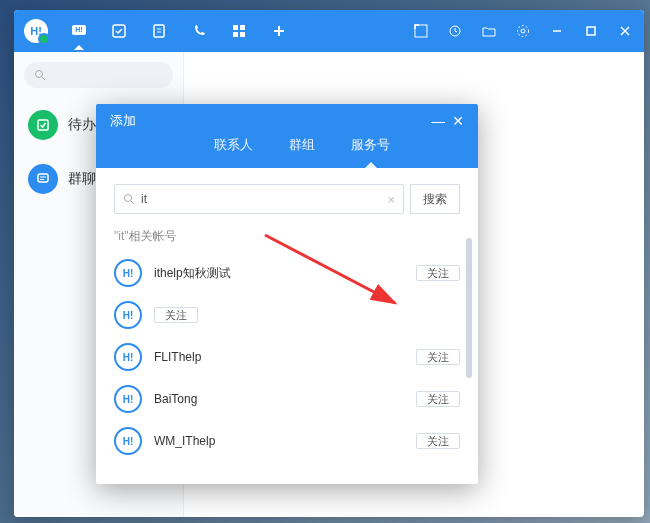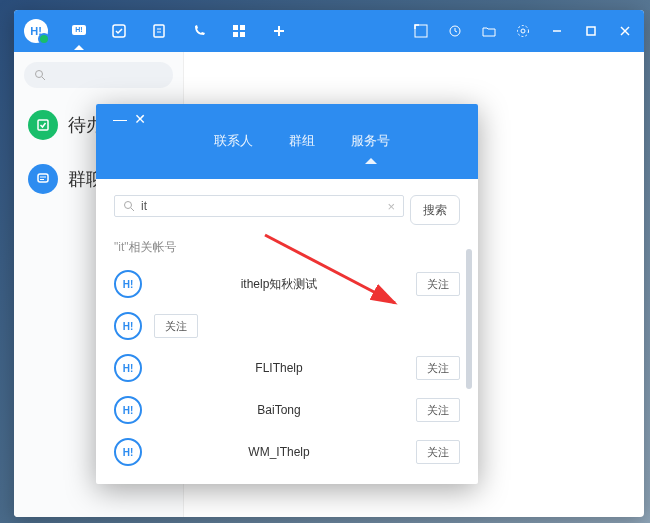--- a/index.html
+++ b/index.html
@@ -15,52 +15,52 @@
   .tb-spacer { flex: 1; }
   .tb-right { display: flex; gap: 16px; align-items: center; }
   .app-body { display: flex; height: calc(100% - 42px); }
   .left-col { width: 170px; border-right: 1px solid #eee; background: #fafbfc; display: flex; flex-direction: column; }
   .search-wrap { padding: 10px; }
   .search-box { height: 26px; background: #eef1f5; border-radius: 13px; display: flex; align-items: center; padding: 0 10px; color: #aaa; font-size: 12px; }
   .list-item { display: flex; align-items: center; gap: 10px; padding: 12px 14px; cursor: pointer; }
   .list-item .ic { width: 30px; height: 30px; border-radius: 50%; display: flex; align-items: center; justify-content: center; color: #fff; font-size: 14px; }
   .ic-todo { background: #19be6b; }
   .ic-group { background: #2d8cf0; }
-  .list-item .lbl { font-size: 18px; color: #333; }
+  .list-item .lbl { font-size: 14px; color: #333; }
   .right-col { flex: 1; display: flex; align-items: center; justify-content: center; position: relative; }
   .illus { width: 120px; height: 180px; position: relative; }
   .illus .head { width: 34px; height: 34px; background: #d8e6f5; border-radius: 50%; position: absolute; left: 45px; top: 15px; }
   .illus .body { width: 80px; height: 110px; background: #2d8cf0; border-radius: 30px 30px 20px 20px; position: absolute; left: 22px; top: 44px; }
   .illus .lines { position: absolute; left: 30px; bottom: 0; width: 70px; height: 6px; }
   .illus .lines::before, .illus .lines::after { content: ""; position: absolute; height: 2px; background: #c9d6e5; width: 30px; top: 0; }
   .illus .lines::after { left: 40px; }
 
   
   .dialog { position: absolute; left: 96px; top: 104px; width: 382px; height: 380px; background: #fff; box-shadow: 0 6px 30px rgba(0,0,0,.35); border-radius: 2px; overflow: hidden; display: flex; flex-direction: column; }
   .dlg-header { background: #2d8cf0; color: #fff; padding-top: 8px; }
   .dlg-top { display: flex; align-items: center; padding: 0 10px 6px 14px; font-size: 13px; }
   .dlg-top .ttl { flex: 1; }
   .dlg-top .wbtn { width: 20px; text-align: center; cursor: pointer; font-size: 14px; line-height: 14px; }
-  .dlg-tabs { display: flex; justify-content: center; gap: 36px; font-size: 13px; padding-bottom: 25px; margin-left: 30px; }
+  .dlg-tabs { display: flex; justify-content: center; gap: 36px; font-size: 13px; padding-bottom: 10px; margin-left: 30px; }
   .dlg-tabs span { cursor: pointer; position: relative; padding-bottom: 4px; opacity: .9; }
   .dlg-tabs span.active::after { content: ""; position: absolute; bottom: -10px; left: 50%; transform: translateX(-50%); border: 6px solid transparent; border-bottom-color: #fff; }
   .dlg-body { flex: 1; padding: 16px 18px 10px 18px; overflow: hidden; position: relative; }
   .srow { display: flex; gap: 6px; margin-bottom: 14px; }
-  .sinput { flex: 1; height: 22px; border: 1px solid #d6dde5; border-radius: 2px; display: flex; align-items: center; padding: 0 8px; font-size: 12px; color: #555; }
+  .sinput { flex: 1; height: 30px; border: 1px solid #d6dde5; border-radius: 2px; display: flex; align-items: center; padding: 0 8px; font-size: 12px; color: #555; }
   .sinput .mag { color: #aaa; margin-right: 6px; }
   .sinput .val { flex: 1; }
   .sinput .clr { color: #bbb; cursor: pointer; font-size: 13px; }
-  .sbtn { width: 50px; height: 30px; border: 1px solid #d6dde5; background: #fff; font-size: 12px; color: #555; cursor: pointer; border-radius: 6px; }
+  .sbtn { width: 50px; height: 30px; border: 1px solid #d6dde5; background: #fff; font-size: 12px; color: #555; cursor: pointer; border-radius: 0; }
   .hint { font-size: 12px; color: #888; margin-bottom: 10px; }
   .hint b { color: #999; font-weight: normal; }
   .results { display: flex; flex-direction: column; gap: 6px; }
   .res-row { display: flex; align-items: center; gap: 12px; height: 36px; }
   .res-row .ava { width: 28px; height: 28px; border-radius: 50%; background: #fff; border: 2px solid #2d8cf0; color: #2d8cf0; font-weight: bold; font-size: 10px; display: flex; align-items: center; justify-content: center; }
-  .res-row .nm { flex: 1; font-size: 12px; color: #333; text-align: center; }
-  .res-row .act { height: 24px; padding: 0 10px; border: 1px solid #d6dde5; background: #fff; font-size: 11px; color: #555; cursor: pointer; border-radius: 2px; }
+  .res-row .nm { flex: 1; font-size: 12px; color: #333; }
+  .res-row .act { height: 16px; padding: 0 10px; border: 1px solid #d6dde5; background: #fff; font-size: 11px; color: #555; cursor: pointer; border-radius: 2px; }
   .scrollbar { position: absolute; right: 6px; top: 70px; width: 6px; height: 140px; background: #d0d6de; border-radius: 3px; }
 
   
   .arrow-svg { position: absolute; pointer-events: none; z-index: 50; }
 
   svg { display: block; }
 </style>
 </head>
 <body>
 
@@ -187,20 +187,21 @@
         <div class="body"></div>
         <div class="lines"></div>
       </div>
     </div>
   </div>
 </div>
 
 <div class="dialog">
   <div class="dlg-header">
     <div class="dlg-top">
+      <div class="ttl">添加</div>
       <div class="wbtn">—</div>
       <div class="wbtn">✕</div>
     </div>
     <div class="dlg-tabs">
       <span>联系人</span>
       <span>群组</span>
       <span class="active">服务号</span>
     </div>
   </div>
   <div class="dlg-body">

